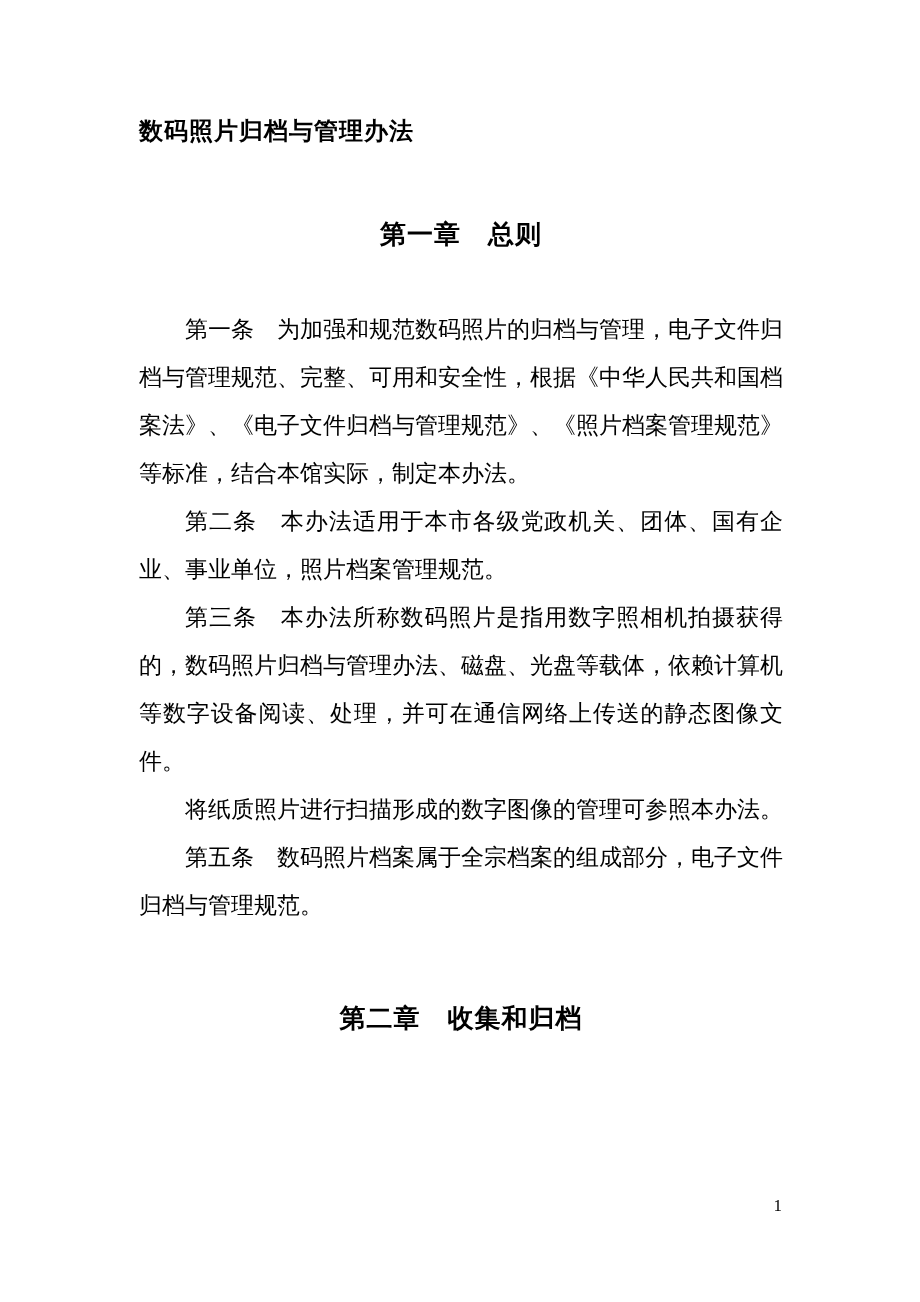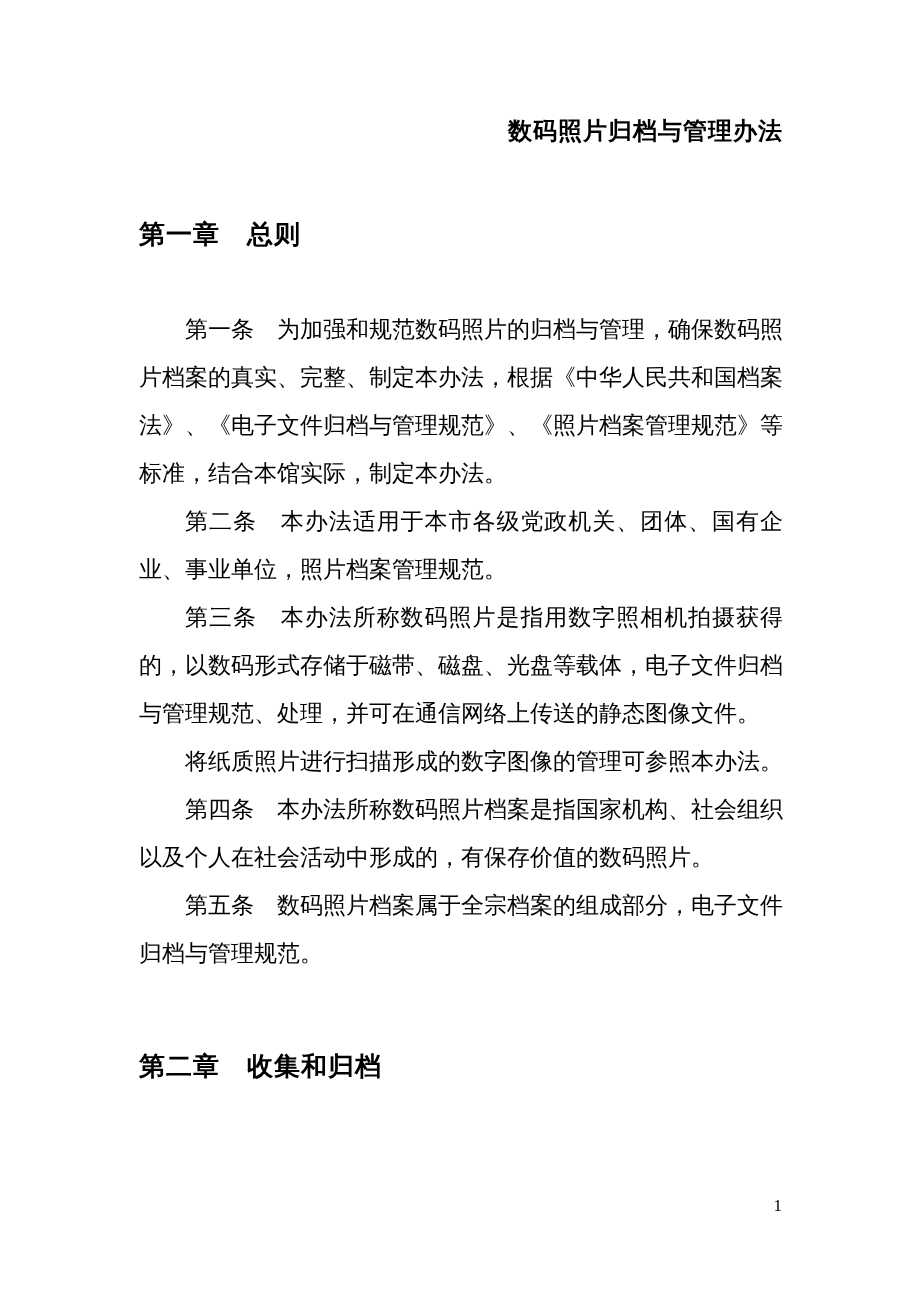--- a/index.html
+++ b/index.html
@@ -19,30 +19,30 @@
     width: 920px;
     height: 1302px;
     padding: 116px 137px 0 139px;
     background: #ffffff;
     overflow: hidden;
   }
   .doc-title {
     font-family: "Liberation Sans", "DejaVu Sans", sans-serif;
     font-size: 24px;
     font-weight: bold;
-    text-align: right;
+    text-align: left;
     letter-spacing: 1px;
     line-height: 30px;
     margin: 0;
   }
   .chapter-heading {
     font-family: "Liberation Sans", "DejaVu Sans", sans-serif;
     font-size: 26px;
     font-weight: bold;
-    text-align: left;
+    text-align: center;
     letter-spacing: 1px;
     line-height: 32px;
     margin: 0;
   }
   .chapter-1 { margin-top: 72px; }
   .chapter-2 { margin-top: 72px; }
   .doc-body {
     margin-top: 56px;
     font-size: 23px;
     line-height: 48px;
@@ -63,25 +63,24 @@
 </head>
 <body>
 
 <div class="page">
 
   <h1 class="doc-title">数码照片归档与管理办法</h1>
 
   <h2 class="chapter-heading chapter-1">第一章　总则</h2>
 
   <div class="doc-body">
-    <p>第一条　为加强和规范数码照片的归档与管理，确保数码照片档案的真实、完整、制定本办法，根据《中华人民共和国档案法》、《电子文件归档与管理规范》、《照片档案管理规范》等标准，结合本馆实际，制定本办法。</p>
+    <p>第一条　为加强和规范数码照片的归档与管理，电子文件归档与管理规范、完整、可用和安全性，根据《中华人民共和国档案法》、《电子文件归档与管理规范》、《照片档案管理规范》等标准，结合本馆实际，制定本办法。</p>
     <p>第二条　本办法适用于本市各级党政机关、团体、国有企业、事业单位，照片档案管理规范。</p>
-    <p>第三条　本办法所称数码照片是指用数字照相机拍摄获得的，以数码形式存储于磁带、磁盘、光盘等载体，电子文件归档与管理规范、处理，并可在通信网络上传送的静态图像文件。</p>
+    <p>第三条　本办法所称数码照片是指用数字照相机拍摄获得的，数码照片归档与管理办法、磁盘、光盘等载体，依赖计算机等数字设备阅读、处理，并可在通信网络上传送的静态图像文件。</p>
     <p>将纸质照片进行扫描形成的数字图像的管理可参照本办法。</p>
-    <p>第四条　本办法所称数码照片档案是指国家机构、社会组织以及个人在社会活动中形成的，有保存价值的数码照片。</p>
     <p>第五条　数码照片档案属于全宗档案的组成部分，电子文件归档与管理规范。</p>
   </div>
 
   <h2 class="chapter-heading chapter-2">第二章　收集和归档</h2>
 
   <div class="page-number">1</div>
 
 </div>
 
 </body></html>

